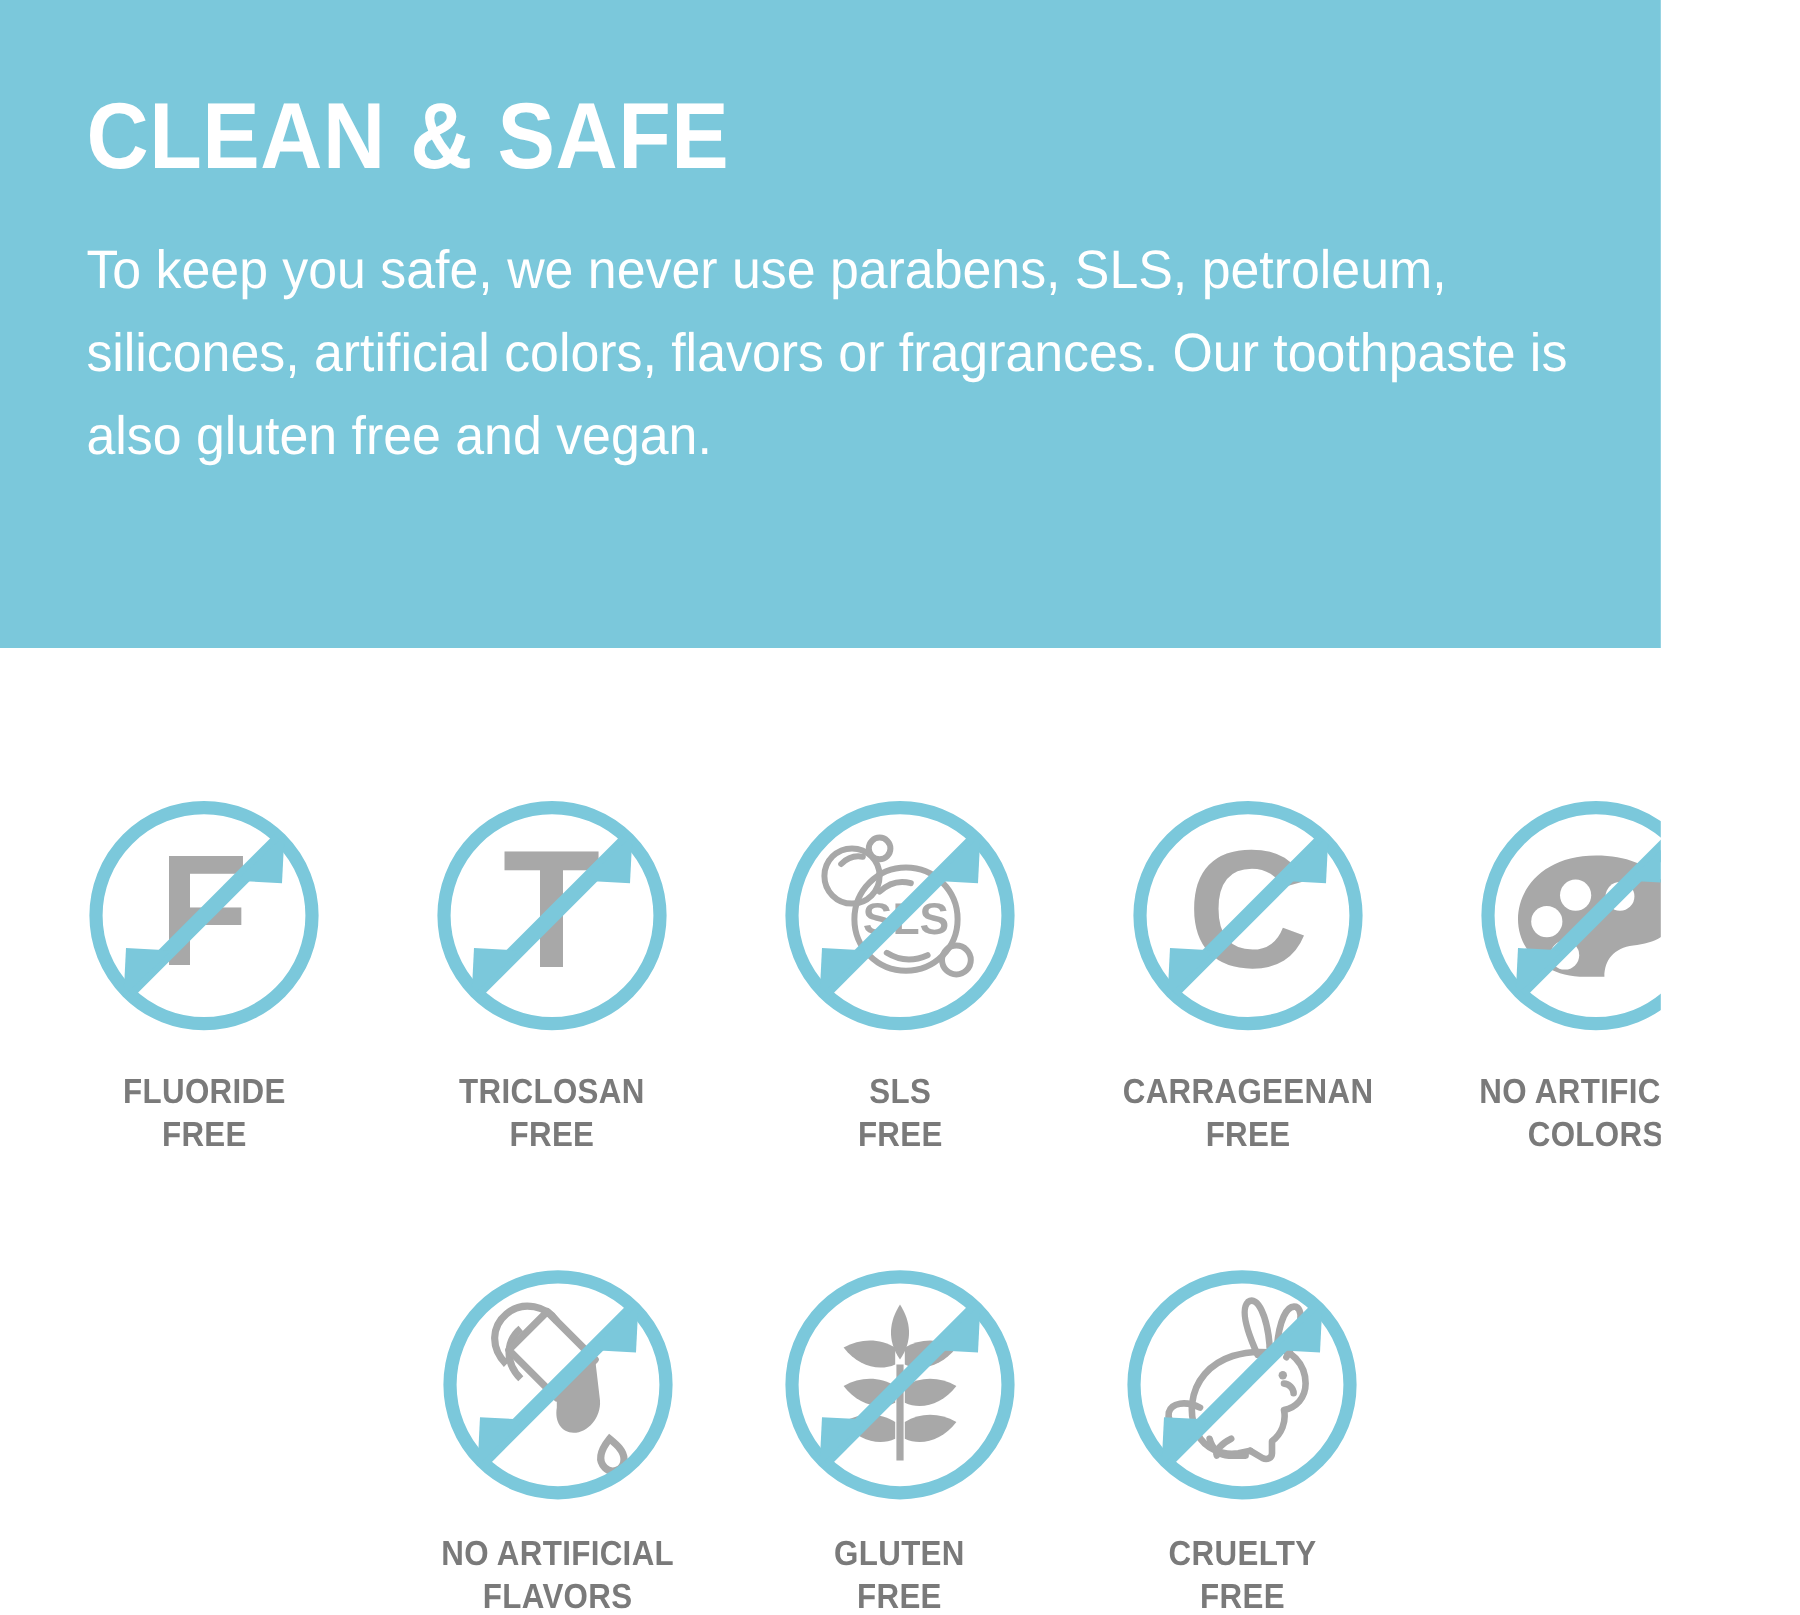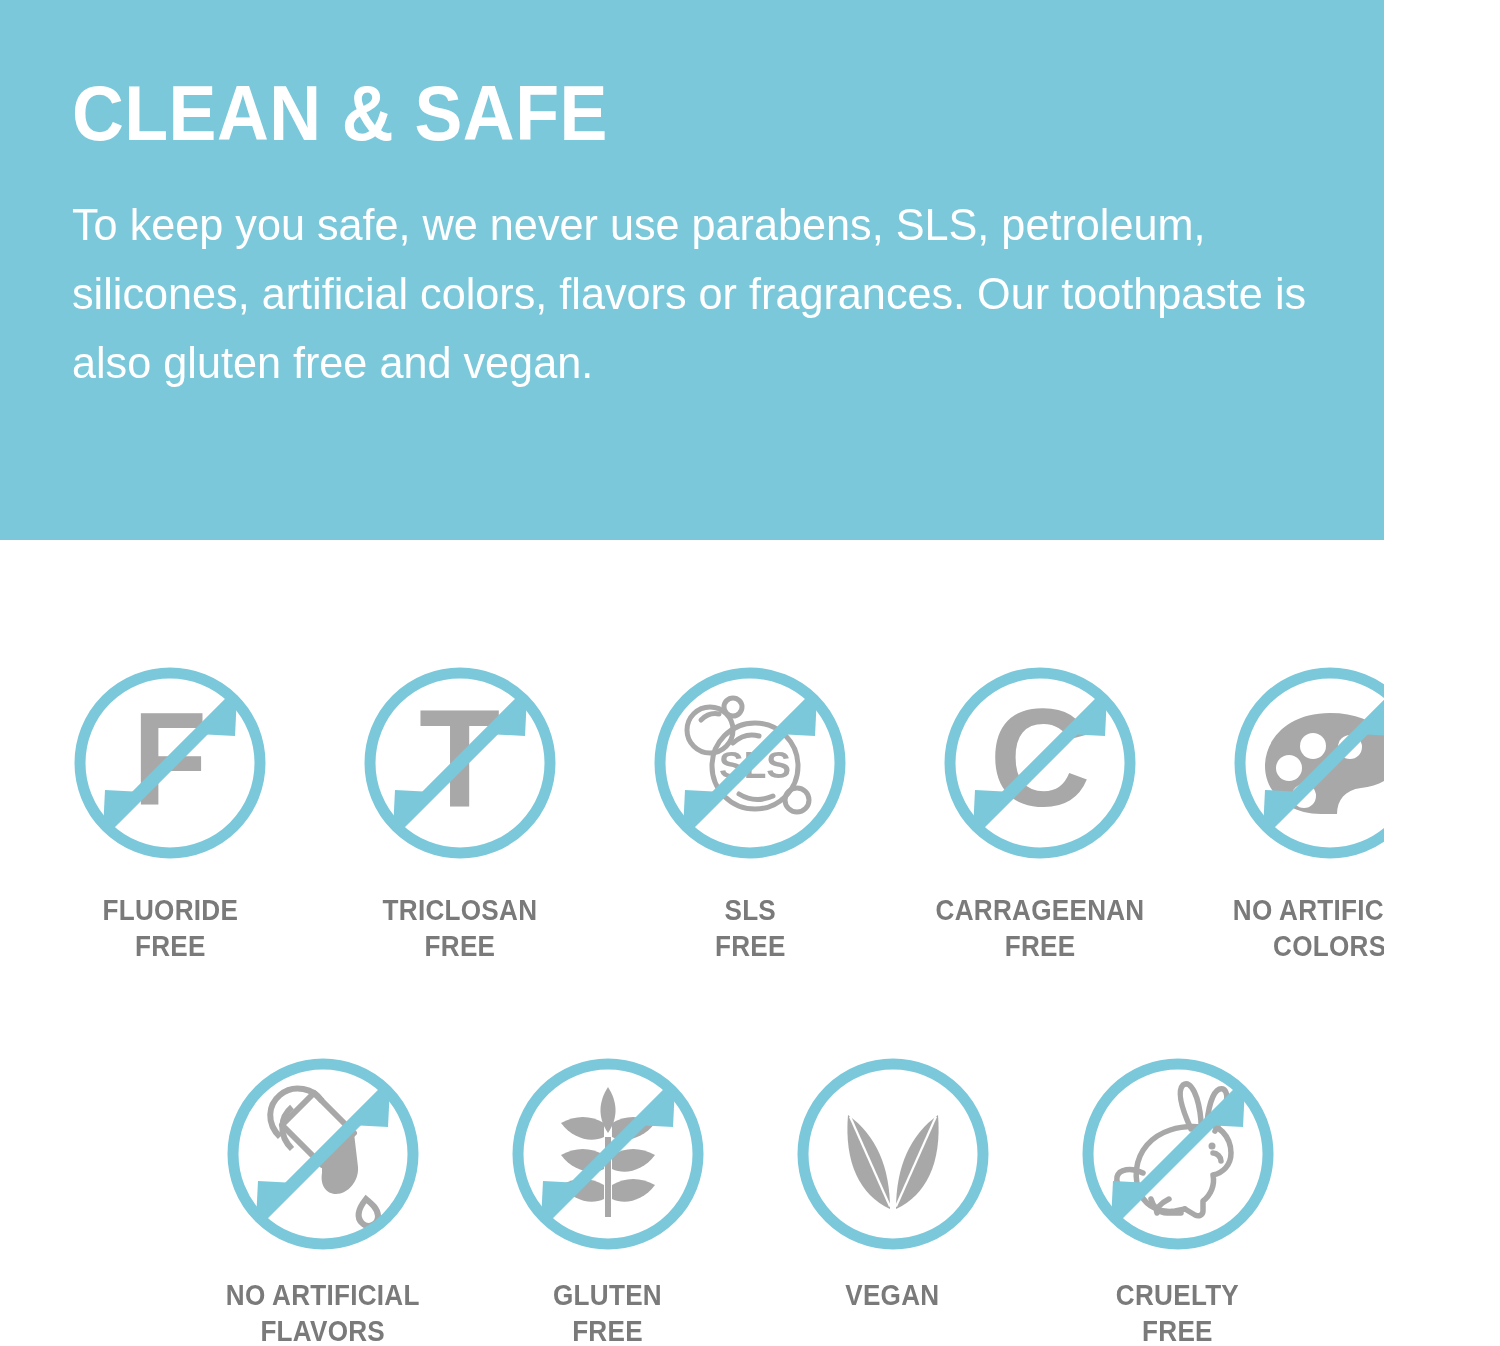--- a/index.html
+++ b/index.html
@@ -229,30 +229,20 @@
           </g>
           <circle cx="105" cy="105" r="90" fill="none" stroke="#7bc8db" stroke-width="11"></circle>
           <line x1="42" y1="168" x2="168" y2="42" stroke="#7bc8db" stroke-width="13"></line>
           <polygon fill="#7bc8db" points="172,38 170,78 132,76"></polygon>
           <polygon fill="#7bc8db" points="38,172 40,132 78,134"></polygon>
         </svg>
         <div class="badge-label">GLUTEN
 FREE</div>
       </div>
 
-      <div class="badge">
-        <svg class="badge-icon" viewBox="0 0 210 210">
-          <path fill="#a8a8a8" d="M102 160 C 72 146 56 114 60 66 C 88 86 102 118 102 160 Z"></path>
-          <path fill="#a8a8a8" d="M108 160 C 138 146 154 114 150 66 C 122 86 108 118 108 160 Z"></path>
-          <path fill="#ffffff" d="M101 158 L 61 68 L 63 67 L 103 157 Z"></path>
-          <path fill="#ffffff" d="M109 158 L 149 68 L 147 67 L 107 157 Z"></path>
-          <circle cx="105" cy="105" r="90" fill="none" stroke="#7bc8db" stroke-width="11"></circle>
-        </svg>
-        <div class="badge-label">VEGAN</div>
-      </div>
 
       <div class="badge">
         <svg class="badge-icon" viewBox="0 0 210 210">
           <g fill="none" stroke="#a8a8a8" stroke-width="5.5" stroke-linejoin="round" stroke-linecap="round">
             <path d="M118 80 C 108 58 104 42 110 36 C 118 30 126 48 128 72"></path>
             <path d="M134 74 C 136 52 142 38 150 40 C 158 44 152 64 142 82"></path>
             <path d="M128 74 C 146 74 158 88 158 104 C 158 116 150 124 140 126
                      C 142 136 138 146 130 152
                      L 130 162 C 130 166 126 168 122 166
                      L 112 160"></path>

